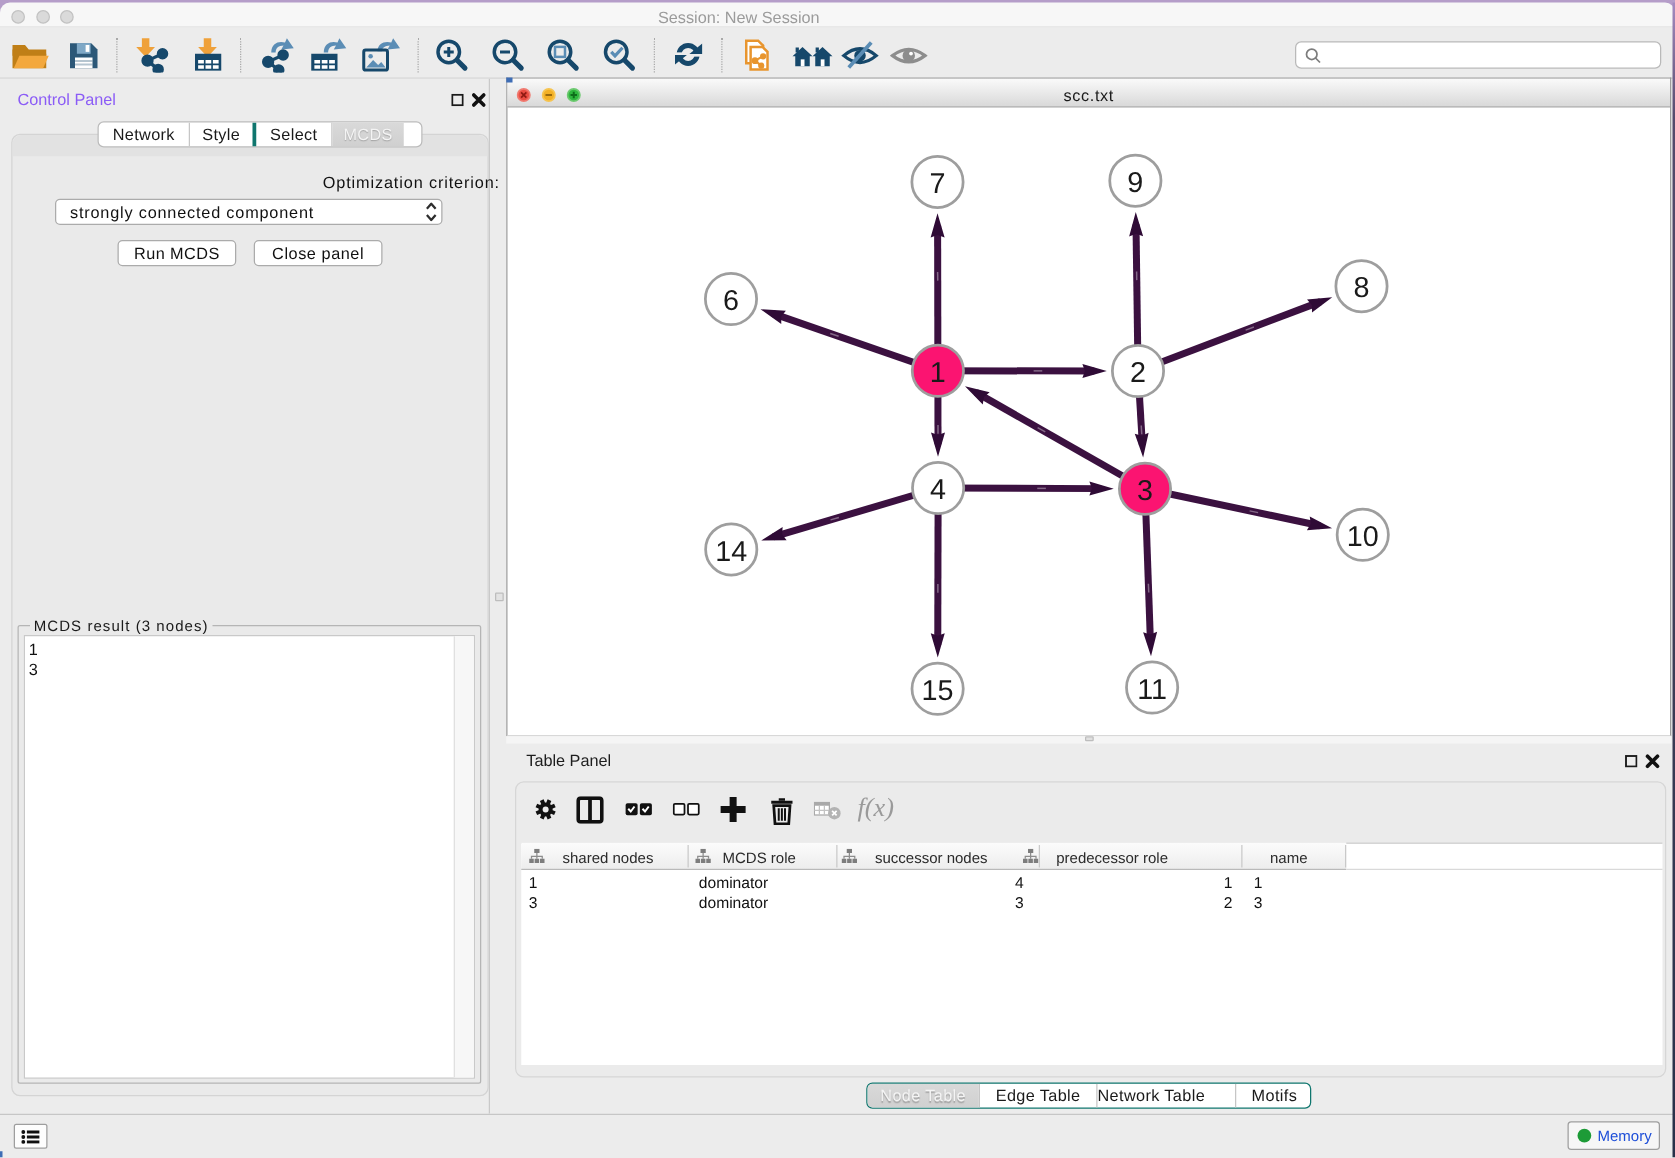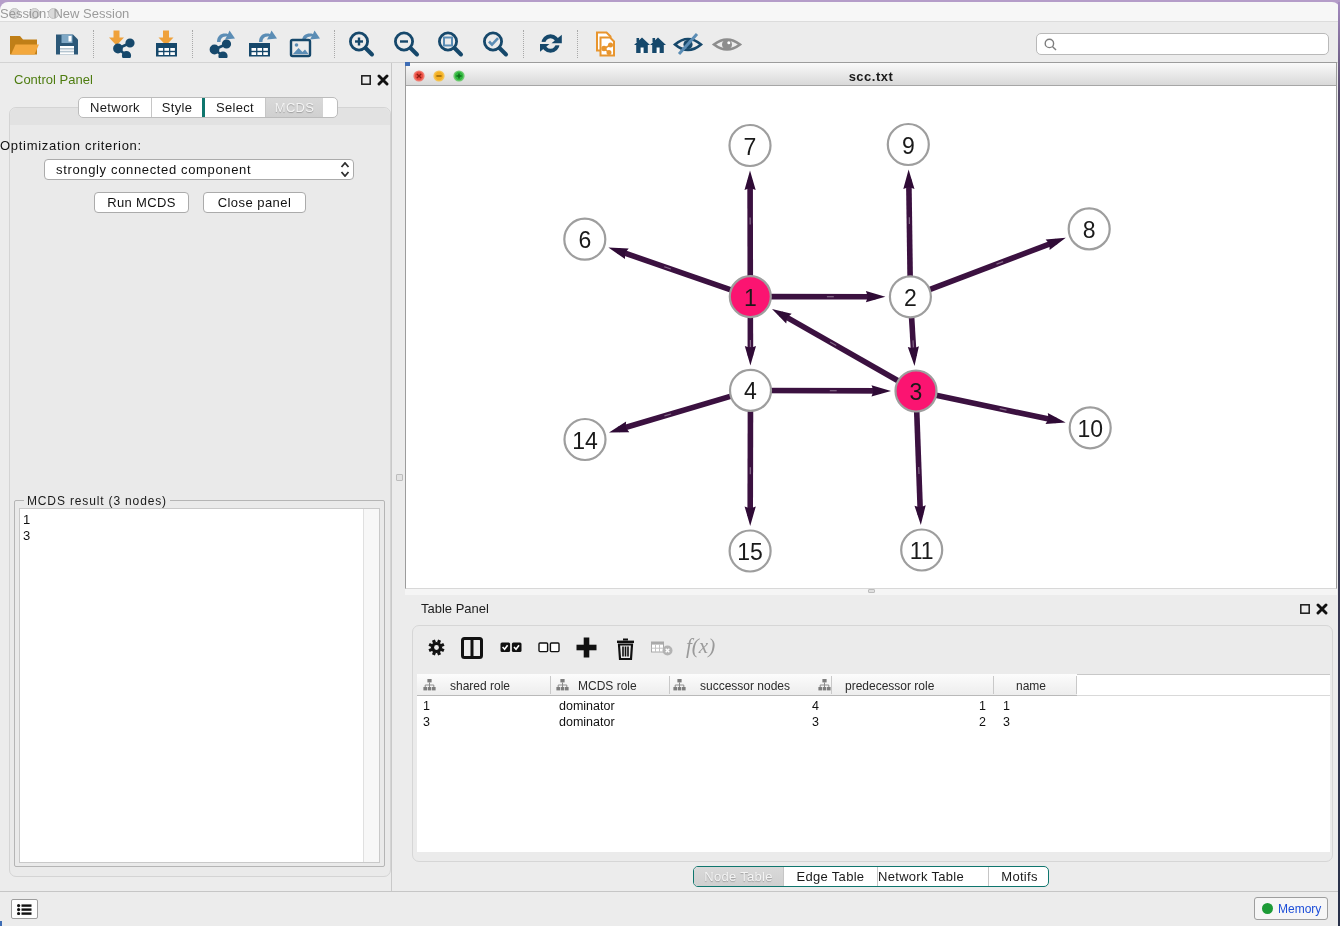--- a/index.html
+++ b/index.html
@@ -4,21 +4,21 @@
 html,body { width:1340px; height:926px; overflow:hidden; }
 body { background:#ececec; position:relative; font-family:"Liberation Sans", sans-serif; }
 .abs { position:absolute; }
 .vsep { position:absolute; top:30px; height:28px; width:0; border-left:1px dotted #a9a9a9; }
 </style></head><body>
 <div class="abs" style="left:0;top:0;width:1340px;height:12px;background:#b59dc9"></div>
 <div class="abs" style="left:0;top:2px;width:1340px;height:20px;background:#f7f7f7;border-bottom:1px solid #dcdcdc;border-radius:8px 8px 0 0"></div>
 <div class="abs" style="left:9px;top:7.5px;width:11px;height:11px;border-radius:50%;background:#dadada;border:1px solid #c2c2c2"></div>
 <div class="abs" style="left:28.5px;top:7.5px;width:11px;height:11px;border-radius:50%;background:#dadada;border:1px solid #c2c2c2"></div>
 <div class="abs" style="left:48px;top:7.5px;width:11px;height:11px;border-radius:50%;background:#dadada;border:1px solid #c2c2c2"></div>
-<div class="abs" style="left:0;top:6px;width:1182px;font-size:13px;color:#9b9b9b">Session: New Session</div>
+<div class="abs" style="left:0;top:6px;width:1182px;text-align:center;font-size:13px;color:#9b9b9b">Session: New Session</div>
 <div class="abs" style="left:0;top:22px;width:1340px;height:41px;background:#ececec;border-bottom:1px solid #d3d3d3"></div>
 <svg class="abs" style="left:8px;top:30px" width="32" height="28" viewBox="0 0 32 28">
     <path d="M2 6 h10 l3 3.5 h14 v5 H2 z" fill="#c07f17"></path>
     <path d="M2 24.5 V9.5 h9 l3 3.5 h15 l0 11.5 z" fill="#c07f17"></path>
     <path d="M7.5 14.5 h23.5 l-4.5 10 H3 z" fill="#f3a83d"></path>
   </svg>
 <svg class="abs" style="left:52px;top:30px" width="30" height="28" viewBox="0 0 30 28">
     <path d="M4 4.5 h17 l5 5 v15 h-22 z" fill="#2c5878"></path>
     <rect x="9.5" y="4.5" width="11" height="8.5" fill="#7fa8c6"></rect>
     <rect x="16.5" y="6" width="3" height="5.5" fill="#ffffff"></rect>
@@ -144,36 +144,36 @@
 <div class="vsep" style="left:192px"></div>
 <div class="vsep" style="left:334px"></div>
 <div class="vsep" style="left:523px"></div>
 <div class="vsep" style="left:577px"></div>
 <div class="abs" style="left:1036px;top:33px;width:293px;height:22px;background:#ffffff;border:1px solid #b9b9b9;border-radius:5px"></div>
 <svg class="abs" style="left:1044px;top:38px" width="13" height="13" viewBox="0 0 13 13">
     <circle cx="5.4" cy="5.4" r="4.2" fill="none" stroke="#7d7d7d" stroke-width="1.4"></circle>
     <line x1="8.4" y1="8.4" x2="12" y2="12" stroke="#7d7d7d" stroke-width="1.4"></line>
   </svg>
 <div class="abs" style="left:0;top:63px;width:392px;height:828px;background:#ececec;border-right:1px solid #c9c9c9"></div>
-<div class="abs" style="left:14px;top:72px;font-size:13px;color:#4d7c0f">Control Panel</div>
+<div class="abs" style="left:14px;top:72px;font-size:13px;color:#8b5cf6">Control Panel</div>
 <svg class="abs" style="left:361px;top:75px" width="10" height="10" viewBox="0 0 10 10">
     <rect x="0.8" y="0.8" width="8.4" height="8.4" fill="none" stroke="#1a1a1a" stroke-width="1.5"></rect>
   </svg>
 <svg class="abs" style="left:377px;top:74px" width="12" height="12" viewBox="0 0 12 12">
     <path d="M2 2 L10 10 M10 2 L2 10" stroke="#111" stroke-width="2.9" stroke-linecap="round"></path>
   </svg>
 <div class="abs" style="left:9px;top:107px;width:382px;height:770px;background:#eaeaea;border:1px solid #d4d4d4;border-radius:7px"></div>
 <div class="abs" style="left:10px;top:108px;width:380px;height:17px;background:#e2e2e2;border-radius:7px 7px 0 0"></div>
 <div class="abs" style="left:78px;top:97px;width:260px;height:21px;background:#ffffff;border:1px solid #bcbcbc;border-radius:5px;overflow:hidden;letter-spacing:0.3px">
     <div style="position:absolute;left:0;top:0;width:73px;height:21px;border-right:1px solid #c6c6c6;text-align:center;font-size:13px;color:#1a1a1a;line-height:20px">Network</div>
     <div style="position:absolute;left:73px;top:0;width:53px;height:21px;border-right:3px solid #0f766e;text-align:center;font-size:13px;color:#1a1a1a;line-height:20px">Style</div>
     <div style="position:absolute;left:126px;top:0;width:61px;height:21px;border-right:1px solid #c6c6c6;text-align:center;font-size:13px;color:#1a1a1a;line-height:20px">Select</div>
     <div style="position:absolute;left:187px;top:0;width:57px;height:21px;background:linear-gradient(#d9d9d9,#cfcfcf);text-align:center;font-size:13px;color:#f4f4f4;line-height:20px;text-shadow:0 1px 1px rgba(0,0,0,0.25)">MCDS</div>
   </div>
-<div class="abs" style="left:0;top:138px;width:400px;text-align:left;font-size:13px;color:#111;letter-spacing:0.7px">Optimization criterion:</div>
+<div class="abs" style="left:0;top:138px;width:400px;text-align:right;font-size:13px;color:#111;letter-spacing:0.7px">Optimization criterion:</div>
 <div class="abs" style="left:44px;top:159px;width:310px;height:21px;background:#ffffff;border:1px solid #ababab;border-radius:4px;font-size:13px;color:#111;line-height:19px;padding-left:11px;letter-spacing:0.65px">strongly connected component</div>
 <svg class="abs" style="left:340px;top:162px" width="10" height="15" viewBox="0 0 10 15">
     <path d="M1.5 5 L5 1 L8.5 5" fill="none" stroke="#2e2e2e" stroke-width="1.8"></path>
     <path d="M1.5 10 L5 14 L8.5 10" fill="none" stroke="#2e2e2e" stroke-width="1.8"></path>
   </svg>
 <div class="abs" style="left:94px;top:192px;width:95px;height:21px;background:#ffffff;border:1px solid #ababab;border-radius:4px;text-align:center;font-size:13px;color:#111;line-height:19px;letter-spacing:0.35px">Run MCDS</div>
 <div class="abs" style="left:203px;top:192px;width:103px;height:21px;background:#ffffff;border:1px solid #ababab;border-radius:4px;text-align:center;font-size:13px;color:#111;line-height:19px;letter-spacing:0.45px">Close panel</div>
 <div class="abs" style="left:14px;top:500px;width:371px;height:367px;border:1px solid #b5b5b5;border-radius:2px"></div>
 <div class="abs" style="left:24px;top:494px;background:#eaeaea;padding:0 3px;font-size:12px;color:#1a1a1a;letter-spacing:0.85px">MCDS result (3 nodes)</div>
 <div class="abs" style="left:19px;top:508px;width:361px;height:355px;background:#ffffff;border:1px solid #c9c9c9"></div>
@@ -191,21 +191,21 @@
 <svg class="abs" style="left:433px;top:70px" width="12" height="12" viewBox="0 0 12 12">
     <circle cx="6" cy="6" r="5.6" fill="#f6c450"></circle>
     <circle cx="6" cy="6" r="4.2" fill="#f3b025"></circle>
     <path d="M3.4 6 H8.6" stroke="#9a6a0b" stroke-width="1.6"></path>
   </svg>
 <svg class="abs" style="left:453px;top:70px" width="12" height="12" viewBox="0 0 12 12">
     <circle cx="6" cy="6" r="5.6" fill="#6cc96f"></circle>
     <circle cx="6" cy="6" r="4.2" fill="#2fb73e"></circle>
     <path d="M3.4 6 H8.6 M6 3.4 V8.6" stroke="#0e6e1b" stroke-width="1.6"></path>
   </svg>
-<div class="abs" style="left:406px;top:69px;width:930px;text-align:center;font-size:13px;font-weight:bold;letter-spacing:0.5px;color:#1a1a1a">scc.txt</div>
+<div class="abs" style="left:406px;top:69px;width:930px;text-align:center;font-size:13px;font-weight:normal;letter-spacing:0.5px;color:#1a1a1a">scc.txt</div>
 <svg class="abs" style="left:406px;top:87px" width="930" height="501" viewBox="406 87 930 501" font-family="Liberation Sans, sans-serif">
     <line x1="750.3" y1="296.6" x2="750.1" y2="180.5" stroke="#3b1140" stroke-width="5.6"></line>
 <polygon points="750.0,170.5 755.7,190.0 750.1,188.0 744.5,190.0" fill="#2f0b36"></polygon>
 <line x1="750.2" y1="224.5" x2="750.1" y2="217.6" stroke="#b4a3b7" stroke-width="1.2" opacity="0.6"></line>
 <line x1="750.3" y1="296.6" x2="617.9" y2="250.7" stroke="#3b1140" stroke-width="5.6"></line>
 <polygon points="608.4,247.4 628.7,248.5 625.0,253.1 625.0,259.1" fill="#2f0b36"></polygon>
 <line x1="670.9" y1="269.0" x2="664.2" y2="266.8" stroke="#b4a3b7" stroke-width="1.2" opacity="0.6"></line>
 <line x1="750.3" y1="296.6" x2="875.4" y2="296.8" stroke="#3b1140" stroke-width="5.6"></line>
 <polygon points="885.4,296.8 865.9,302.3 867.9,296.7 865.9,291.1" fill="#2f0b36"></polygon>
 <line x1="826.9" y1="296.7" x2="833.8" y2="296.7" stroke="#b4a3b7" stroke-width="1.2" opacity="0.6"></line>
@@ -373,21 +373,21 @@
     <g fill="#7d7d7d">
       <rect x="4.4" y="0" width="4.2" height="3.4"></rect>
       <rect x="0.4" y="8" width="3.6" height="3.4"></rect>
       <rect x="4.7" y="8" width="3.6" height="3.4"></rect>
       <rect x="9" y="8" width="3.6" height="3.4"></rect>
     </g>
     <g stroke="#8d8d8d" stroke-width="1" fill="none">
       <path d="M6.5 3.4 V6 M2.2 8 V6 H10.8 V8 M6.5 6 V8"></path>
     </g>
   </svg>
-<div class="abs" style="left:450px;top:679px;font-size:12px;color:#2b2b2b">shared role</div>
+<div class="abs" style="left:450px;top:679px;font-size:12px;color:#2b2b2b">shared nodes</div>
 <div class="abs" style="left:578px;top:679px;font-size:12px;color:#2b2b2b">MCDS role</div>
 <div class="abs" style="left:700px;top:679px;font-size:12px;color:#2b2b2b">successor nodes</div>
 <div class="abs" style="left:845px;top:679px;font-size:12px;color:#2b2b2b">predecessor role</div>
 <div class="abs" style="left:1016px;top:679px;font-size:12px;color:#2b2b2b">name</div>
 <div class="abs" style="left:423px;top:699px;font-size:12.5px;color:#111">1</div>
 <div class="abs" style="left:559px;top:699px;font-size:12.5px;color:#111">dominator</div>
 <div class="abs" style="left:740px;top:699px;width:79px;text-align:right;font-size:12.5px;color:#111">4</div>
 <div class="abs" style="left:900px;top:699px;width:86px;text-align:right;font-size:12.5px;color:#111">1</div>
 <div class="abs" style="left:1003px;top:699px;font-size:12.5px;color:#111">1</div>
 <div class="abs" style="left:423px;top:714.5px;font-size:12.5px;color:#111">3</div>

